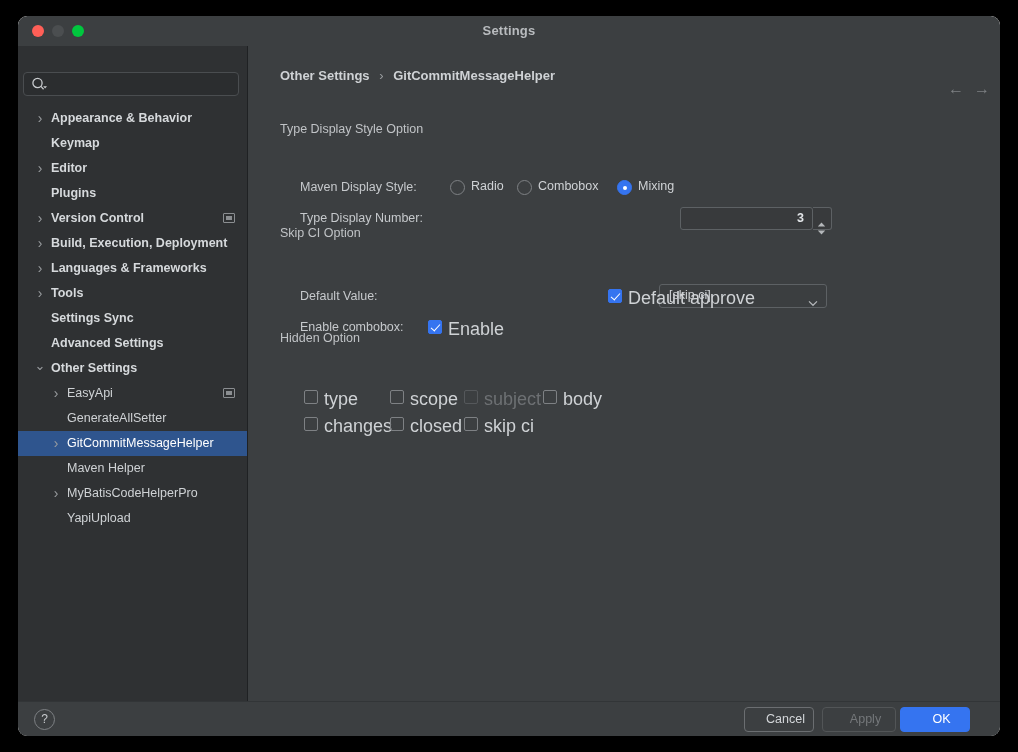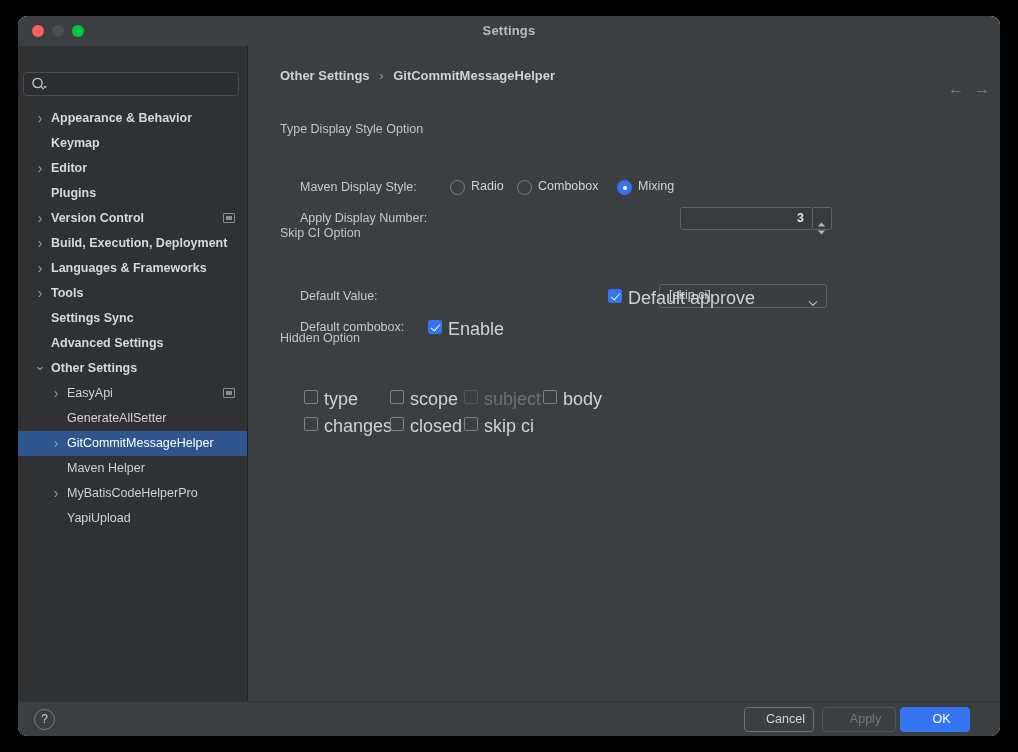--- a/index.html
+++ b/index.html
@@ -518,21 +518,21 @@
     </div>
     <div class="radio-item" id="radio-1" style="left:269px; top:133px;">
       <span class="rdot"></span>
       <span class="rlbl">Combobox</span>
     </div>
     <div class="radio-item on" id="radio-2" style="left:369px; top:133px;">
       <span class="rdot"></span>
       <span class="rlbl">Mixing</span>
     </div>
 
-    <div class="field-label" style="left:52px; top:165px;">Apply Display Number:</div>
+    <div class="field-label" style="left:52px; top:165px;">Type Display Number:</div>
 
     <div id="spinner">
       <div class="sfield">
         <span class="sval">3</span>
       </div>
       <div class="sbtns">
         <span class="up">
           <svg width="9" height="5" viewBox="0 0 9 5">
               <path d="M4.5 0.4 L8.2 4.6 L0.8 4.6 Z" fill="#b4b7ba"></path>
             </svg>
@@ -559,21 +559,21 @@
           <path d="M1 1.4 L5 5.3 L9 1.4" fill="none" stroke="#b4b7ba" stroke-width="1.2"></path>
         </svg>
       </span>
     </div>
 
     <div class="cb-item on" id="cb-approve" style="left:360px; top:242px;">
       <span class="box"></span>
       <span class="clbl">Default approve</span>
     </div>
 
-    <div class="field-label" style="left:52px; top:274px;">Default combobox:</div>
+    <div class="field-label" style="left:52px; top:274px;">Enable combobox:</div>
 
     <div class="cb-item on" id="cb-enable" style="left:180px; top:273px;">
       <span class="box"></span>
       <span class="clbl">Enable</span>
     </div>
 
     <div class="section-head" style="top:285px;">
       <div class="sline"></div>
       <div class="stext">Hidden Option</div>
     </div>

